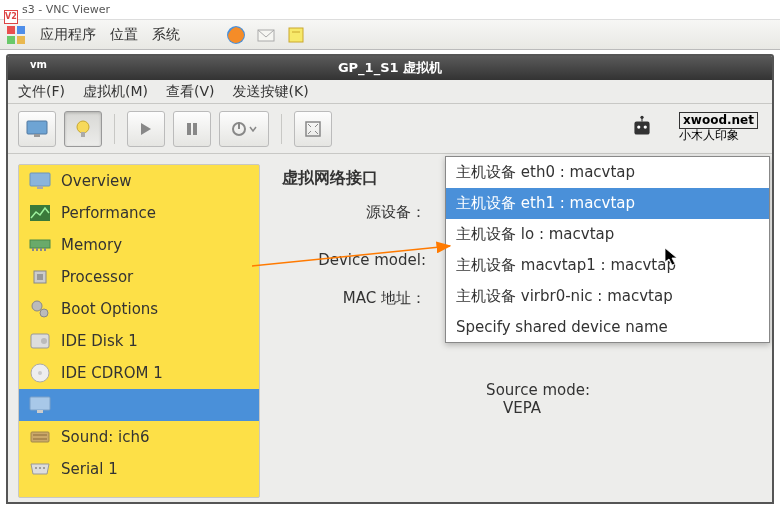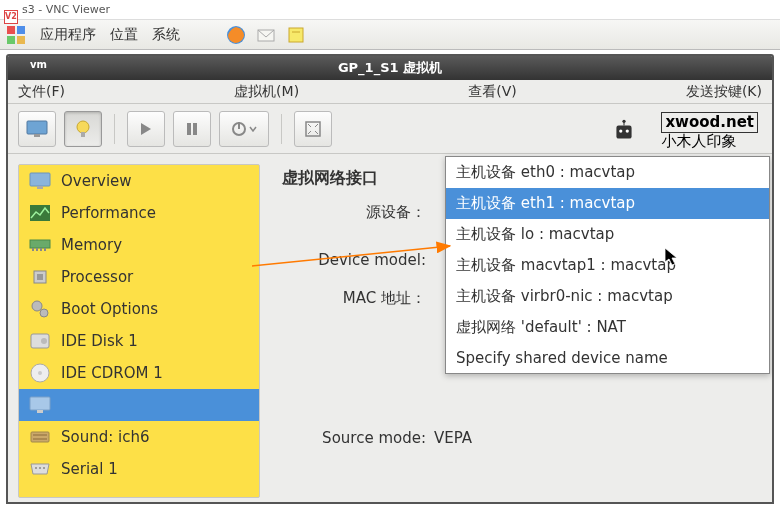--- a/index.html
+++ b/index.html
@@ -12,29 +12,29 @@
     .gnome-apps-icon { width: 20px; height: 20px; }
     .gnome-item { cursor: default; }
     .gnome-spacer { width: 8px; }
     .gnome-tray { display:flex; gap:10px; margin-left: 10px; }
     .tray-icon { width:20px; height:20px; }
     
     .vm-frame { margin: 4px 6px 0 6px; border: 2px solid #555; border-radius: 3px 3px 0 0; overflow: hidden; height: 450px; background: #ededeb; position: relative; }
     .vm-titlebar { height: 24px; background: linear-gradient(#5a5a5a,#333); color: #fff; display: flex; align-items: center; justify-content: center; font-size: 13px; font-weight: bold; }
     .vm-title-logo { position:absolute; left:22px; top:3px; width:20px; height:16px; color:#fff; font-size:10px; font-weight:bold; }
     
-    .vm-menubar { height: 24px; background: #ededeb; border-bottom: 1px solid #c8c8c5; display: flex; align-items: center; padding: 8px 10px; gap: 18px; font-size: 14px; color: #333; justify-content: space-between; }
+    .vm-menubar { height: 24px; background: #ededeb; border-bottom: 1px solid #c8c8c5; display: flex; align-items: center; padding: 8px 10px; gap: 18px; font-size: 14px; color: #333; }
     
     .vm-toolbar { height: 50px; background: #ededeb; border-bottom: 1px solid #c8c8c5; display: flex; align-items: center; padding: 0 10px; gap: 8px; position: relative; }
     .tool-btn { width: 38px; height: 36px; background: linear-gradient(#fdfdfd,#e5e5e2); border: 1px solid #bbb; border-radius: 3px; display: flex; align-items: center; justify-content: center; }
     .tool-btn.active { background: linear-gradient(#d8d8d5,#ececea); border-color: #999; box-shadow: inset 0 1px 3px rgba(0,0,0,0.2); }
     .tool-sep { width:1px; height:30px; background:#c8c8c5; margin:0 4px; }
     .logo-brand { position: absolute; right: 14px; top: 8px; display:flex; align-items:center; gap:4px; }
     .robot-icon { width:26px; height:26px; }
-    .brand-text { display:flex; flex-direction:column; font-size:15px; line-height:1.1;margin-left:20px;}
+    .brand-text { display:flex; flex-direction:column; font-size:12px; line-height:1.1;margin-left:20px;}
     .brand-box { border:1px solid #333; padding:1px 3px; font-weight:bold; }
     
     .vm-content { display: flex; height: calc(100% - 102px); position: relative; }
     
     .sidebar { width: 260px; padding: 10px 8px 0 10px; }
     .sidebar-frame { border: 1px solid #c8c8c5; background: #fde047; border-radius: 2px; height: 100%; overflow: hidden; }
     .sidebar-item { display: flex; align-items: center; gap: 10px; padding: 4px 8px 4px 10px; font-size: 15px; color: #333; height: 32px; }
     .sidebar-item.selected { background: #4a90d9; color: #fff; }
     .sidebar-icon { width: 22px; height: 22px; flex-shrink: 0; display:flex; align-items:center; justify-content:center; }
     
@@ -260,32 +260,31 @@
       <div class="section-title">虚拟网络接口</div>
       <div class="form-row">
         <div class="form-label">源设备：</div>
       </div>
       <div class="form-row" style="margin-top:18px;">
         <div class="form-label">Device model:</div>
       </div>
       <div class="form-row">
         <div class="form-label">MAC 地址：</div>
       </div>
-      <div class="form-row" style="margin-top:110px;">
+      <div class="form-row" style="margin-top:68px;flex-direction:column;">
         <div class="form-label">Source mode:</div>
         <div class="form-value">VEPA</div>
       </div>
 
       <div class="dropdown">
         <div class="dropdown-item">主机设备 eth0 : macvtap</div>
         <div class="dropdown-item highlighted">主机设备 eth1 : macvtap</div>
         <div class="dropdown-item">主机设备 lo : macvtap</div>
         <div class="dropdown-item">主机设备 macvtap1 : macvtap</div>
         <div class="dropdown-item">主机设备 virbr0-nic : macvtap</div>
-        <div class="dropdown-item">虚拟网络 'default' : NAT</div>
         <div class="dropdown-item">Specify shared device name</div>
       </div>
     </div>
   </div>
 </div>
 
 <svg class="arrow-overlay" width="210" height="30">
   <defs>
       <marker id="ah" markerWidth="10" markerHeight="8" refX="9" refY="4" orient="auto">
         <path d="M0 0 L10 4 L0 8 Z" fill="#ff7a00"></path>

